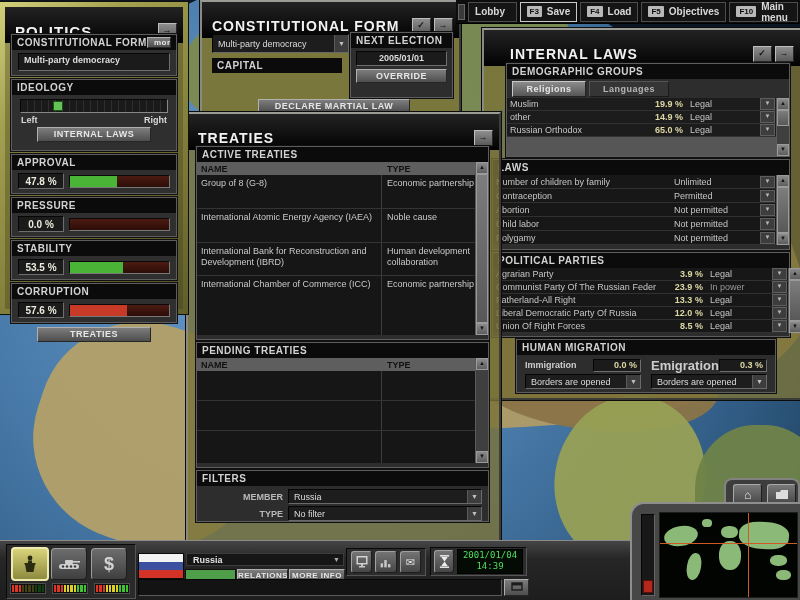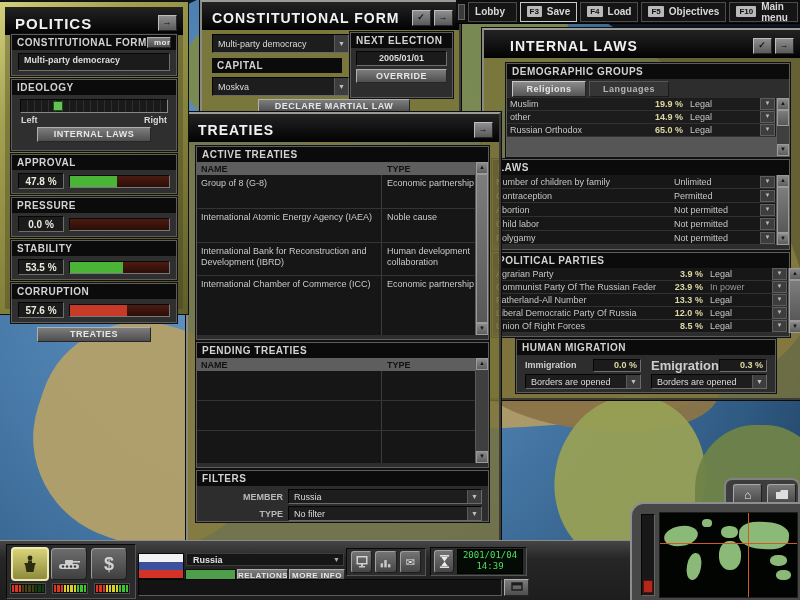--- a/index.html
+++ b/index.html
@@ -8,21 +8,21 @@
     -webkit-font-smoothing:antialiased;}
   
   .globe{position:absolute;left:-60px;top:-40px;width:880px;height:880px;border-radius:50%;
     background:radial-gradient(circle at 38% 32%,#6b9cce 0%,#4a7cab 35%,#2f5a82 62%,#17304a 85%,#0b1d30 100%);
     overflow:hidden;z-index:0;}
   .land{position:absolute;opacity:.95;}
   
   .panel{position:absolute;background:rgba(122,115,56,.82);
     border:2px solid;border-color:#9c9c96 #3c3c38 #3c3c38 #8a8a84;box-shadow:0 0 0 1px #0c0c0c;}
   .ptitle{height:24px;background:linear-gradient(#232323,#020202);display:flex;align-items:center;
-    padding:4px 6px 0 10px;color:#f2f2f2;font-weight:bold;font-size:14px;letter-spacing:1px;}
+    padding:12px 6px 0 10px;color:#f2f2f2;font-weight:bold;font-size:14px;letter-spacing:1px;}
   .ptitle .sp{flex:1;}
   .icon-btn{width:17px;height:14px;margin-left:3px;background:linear-gradient(#8e8e8e,#5a5a5a);
     border:1px solid;border-color:#bdbdbd #262626 #262626 #bdbdbd;color:#141414;
     font-size:9px;line-height:13px;text-align:center;font-weight:bold;}
   .sbox{position:absolute;background:#2d2d2d;border:1px solid #5d5d5d;box-shadow:0 0 0 1px #101010;}
   .shead{background:#0b0b0b;color:#d2d2d2;font-size:10px;font-weight:bold;letter-spacing:.5px;
     padding:2px 5px;white-space:nowrap;overflow:hidden;}
   .inset{background:#1b1b1b;border:1px solid;border-color:#060606 #6e6e6e #6e6e6e #060606;color:#ddd;}
   .btn{background:linear-gradient(#7d7d7d,#4e4e4e);border:1px solid;
     border-color:#b0b0b0 #262626 #262626 #b0b0b0;color:#e6e6e6;font-size:9px;font-weight:bold;
@@ -256,24 +256,20 @@
       <span>CONSTITUTIONAL FORM</span>
       <span class="sp"></span>
       <span class="icon-btn">✓</span>
       <span class="icon-btn">→</span>
     </div>
     <div class="dd" style="position:absolute;left:10px;top:32px;width:130px;height:17px;">
       <span>Multi-party democracy</span>
       <span class="arr">▼</span>
     </div>
     <div class="shead" style="position:absolute;left:10px;top:56px;width:120px;background:#0b0b0b;">CAPITAL</div>
-    <div class="dd" style="position:absolute;left:10px;top:75px;width:130px;height:17px;">
-      <span>Moskva</span>
-      <span class="arr">▼</span>
-    </div>
     <div class="sbox" style="left:148px;top:30px;width:101px;height:64px;">
       <div class="shead">NEXT ELECTION</div>
       <div class="inset" style="margin:3px 5px 0 5px;height:13px;font-size:9px;font-weight:bold;text-align:center;line-height:13px;">2005/01/01</div>
       <div class="btn" style="margin:3px 5px 0 5px;height:12px;line-height:12px;">OVERRIDE</div>
     </div>
     <div class="btn" style="position:absolute;left:56px;top:97px;width:150px;height:12px;line-height:12px;">DECLARE MARTIAL LAW</div>
   </div>
 
   <div class="panel" style="left:482px;top:28px;width:316px;height:368px;z-index:20;">
     <div class="ptitle" style="padding-left:26px;">
@@ -367,21 +363,21 @@
             <span class="st" style="width:62px;">Legal</span>
             <span class="da">▼</span>
           </div>
           <div class="rw" style="height:12px;">
             <span class="nm">Communist Party Of The Russian Feder</span>
             <span class="pc">23.9 %</span>
             <span class="st" style="width:62px;color:#9a9a9a;">In power</span>
             <span class="da">▼</span>
           </div>
           <div class="rw" style="height:12px;">
-            <span class="nm">Fatherland-All Number</span>
+            <span class="nm">Fatherland-All Right</span>
             <span class="pc">13.3 %</span>
             <span class="st" style="width:62px;">Legal</span>
             <span class="da">▼</span>
           </div>
           <div class="rw" style="height:12px;">
             <span class="nm">Liberal Democratic Party Of Russia</span>
             <span class="pc">12.0 %</span>
             <span class="st" style="width:62px;">Legal</span>
             <span class="da">▼</span>
           </div>

